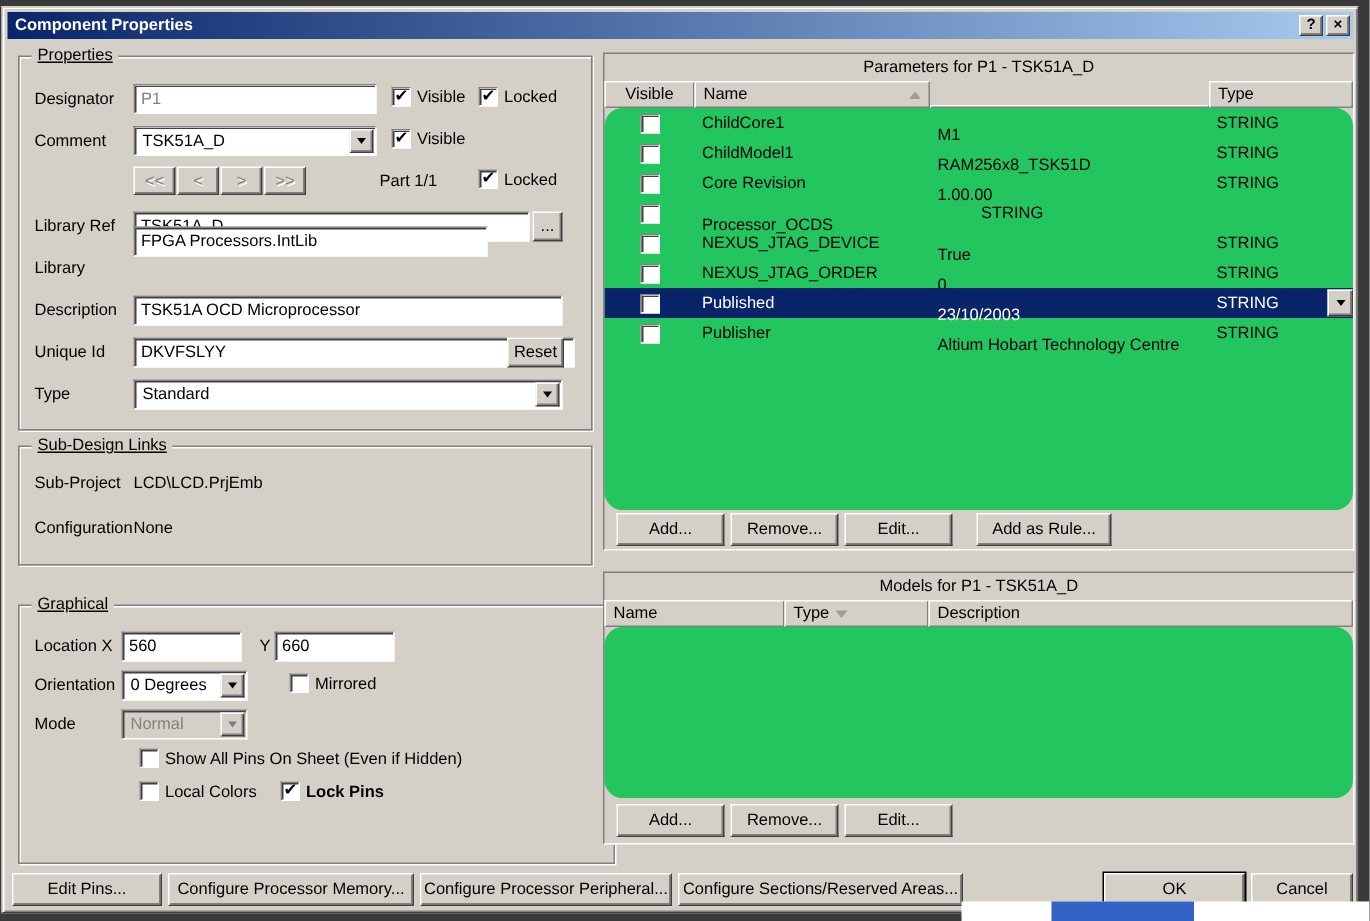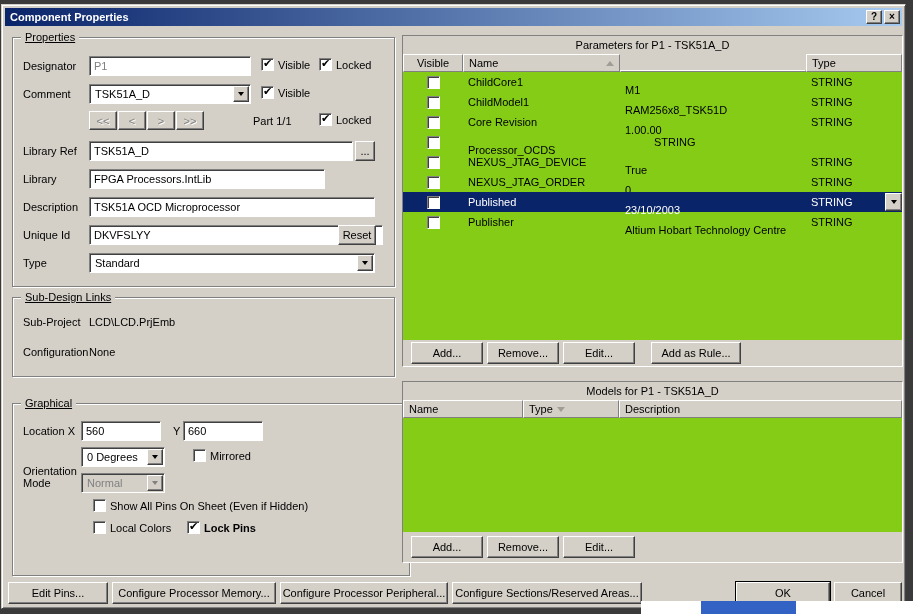--- a/index.html
+++ b/index.html
@@ -46,21 +46,21 @@
   .cbx { position:relative; width:13px; height:13px; background:#fff; border:1px solid; border-color:#808080 #fff #fff #808080;
          box-shadow:inset 1px 1px 0 #404040; display:inline-block; flex:none; }
   .cbx.abs { position:absolute; }
   .cbx.checked::after { content:"\2714"; position:absolute; left:1px; top:-2px; font-size:11px; color:#000; }
 
   .panel { position:absolute; background:#d4d0c8; border:1px solid; border-color:#808080 #fff #fff #808080; }
   .panel-title { position:absolute; left:0; right:0; top:0; height:18px; display:flex; align-items:center; justify-content:center; }
   .thead { position:absolute; left:0; right:0; top:18px; height:18px; display:flex; }
   .hcell { background:#d4d0c8; border:1px solid; border-color:#fff #808080 #808080 #fff;
            display:flex; align-items:center; padding:0 5px; overflow:hidden; white-space:nowrap; }
-  .tbody { position:absolute; left:0; background:#84cc16; overflow:hidden; }
+  .tbody { position:absolute; left:0; background:#22c55e; overflow:hidden;border-radius:12px; }
 
   .trow { display:flex; height:20px; position:relative; align-items:center; }
   .trow.selected { background:#0a246a; color:#fff; }
   .tcell { display:flex; align-items:center; padding:0 5px; overflow:hidden; white-space:nowrap; height:100%; }
   .c-vis   { width:60px; justify-content:center; }
   .c-name  { width:157px; }
   .c-value { width:186px;margin-top:16px; }
   .c-type  { width:96px; }
   .m-name  { width:120px; }
   .m-type  { width:96px; }
@@ -114,21 +114,21 @@
     <div class="btn disabled" style="left:163px; top:73px; width:28px; height:19px;">&gt;&gt;</div>
     <span class="lbl" style="left:240px; top:77px;">Part 1/1</span>
     <span class="cbx abs checked" style="left:306px; top:75px;"></span>
     <span class="lbl" style="left:323px; top:76px;">Locked</span>
 
     <span class="lbl" style="left:10px; top:107px;">Library Ref</span>
     <input class="input" style="left: 76px; top: 103px; width: 264px;" value="TSK51A_D">
     <div class="btn" style="left:342px; top:103px; width:20px; height:20px;">...</div>
 
     <span class="lbl" style="left:10px; top:135px;">Library</span>
-    <input class="input" style="left: 76px; top: 131px; width: 236px;" value="FPGA Processors.IntLib">
+    <input class="input" style="left: 76px; top: 113px; width: 236px;" value="FPGA Processors.IntLib">
 
     <span class="lbl" style="left:10px; top:163px;">Description</span>
     <input class="input" style="left: 76px; top: 159px; width: 286px;" value="TSK51A OCD Microprocessor">
 
     <span class="lbl" style="left:10px; top:191px;">Unique Id</span>
     <input class="input" style="left: 76px; top: 187px; width: 294px;" value="DKVFSLYY">
     <div class="btn" style="left:325px; top:187px; width:38px; height:20px;">Reset</div>
 
     <span class="lbl" style="left:10px; top:219px;">Type</span>
     <div class="combo" style="left:76px; top:215px; width:286px;">
@@ -148,21 +148,21 @@
   </div>
 
   <div class="group" style="left:10px; top:398px; width:398px; height:173px;padding-left:28px;">
     <span class="group-label">Graphical</span>
 
     <span class="lbl" style="left:10px; top:21px;">Location X</span>
     <input class="input" style="left: 68px; top: 17px; width: 80px;" value="560">
     <span class="lbl" style="left:160px; top:21px;">Y</span>
     <input class="input" style="left: 170px; top: 17px; width: 80px;" value="660">
 
-    <span class="lbl" style="left:10px; top:47px;margin-top:14px;">Orientation</span>
+    <span class="lbl" style="left:10px; top:47px;">Orientation</span>
     <div class="combo" style="left:68px; top:43px; width:84px;">
       <span>0 Degrees</span>
       <span class="drop-btn">
           <span class="arrow-down"></span>
         </span>
     </div>
     <span class="cbx abs" style="left:180px; top:45px;"></span>
     <span class="lbl" style="left:197px; top:46px;">Mirrored</span>
 
     <span class="lbl" style="left:10px; top:73px;">Mode</span>

